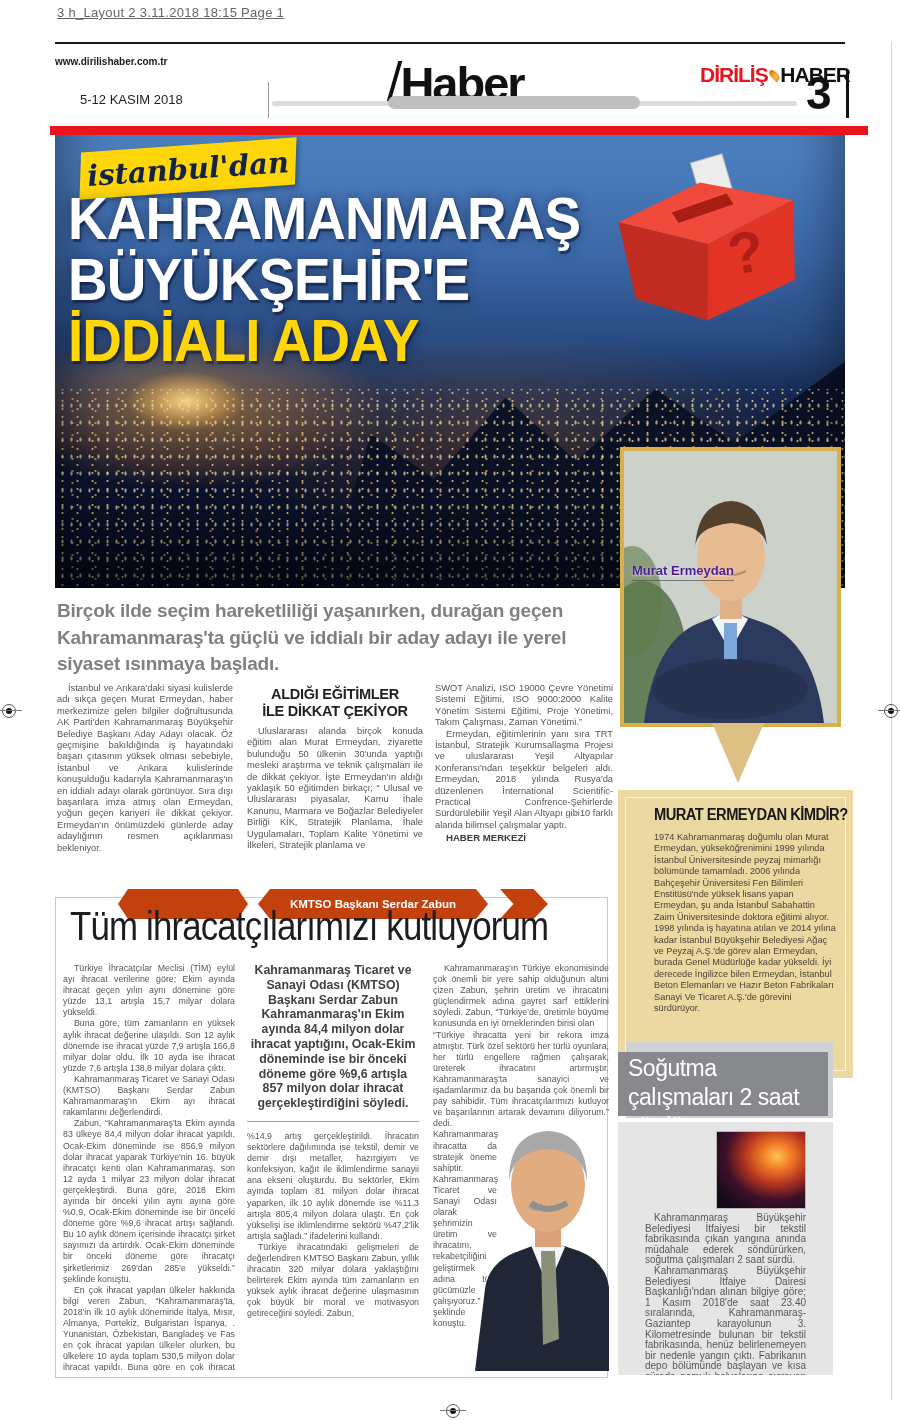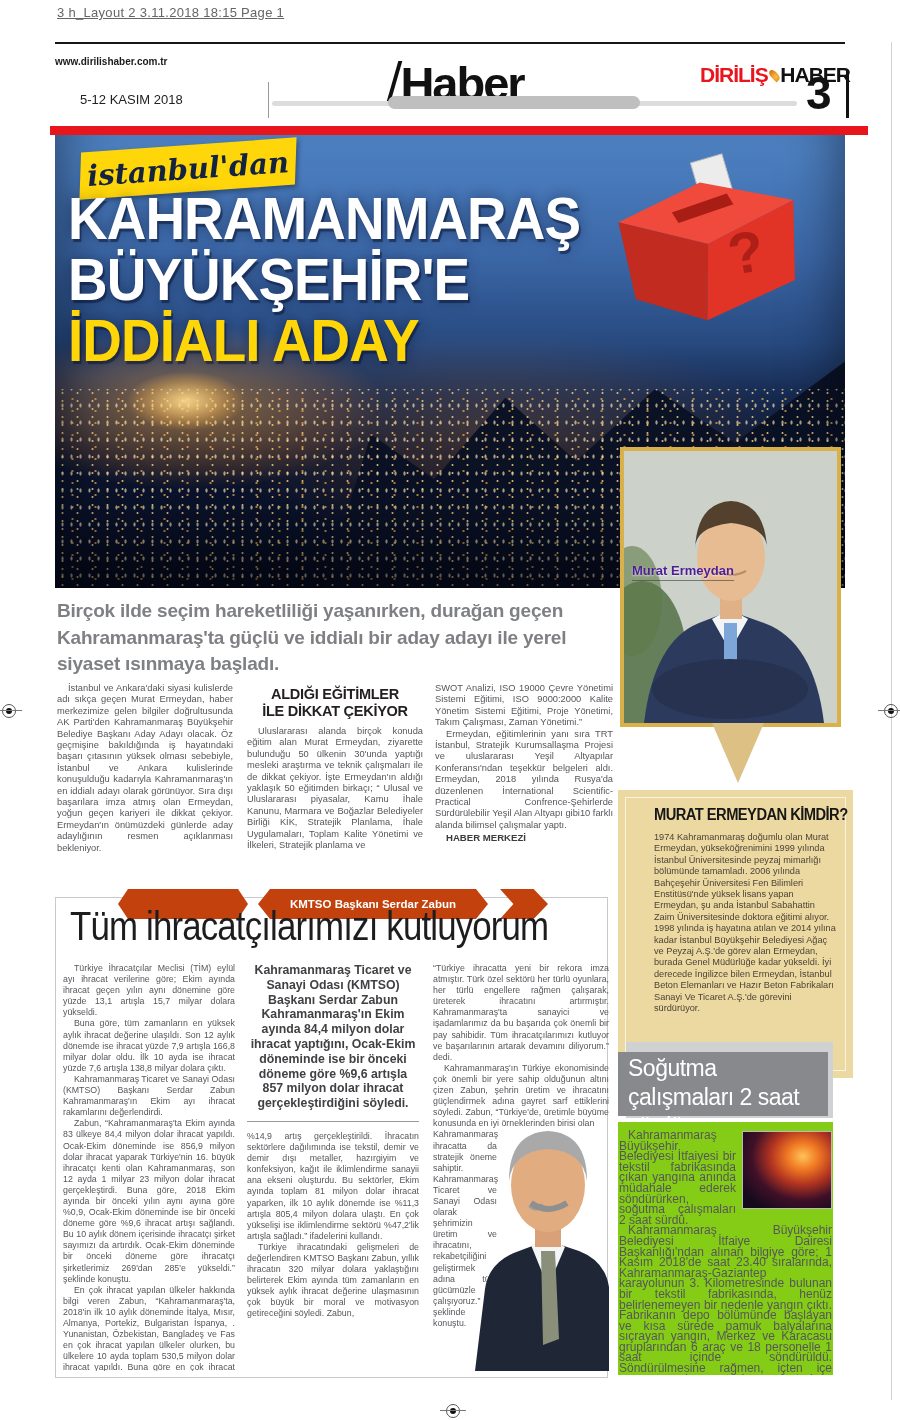--- a/index.html
+++ b/index.html
@@ -80,22 +80,22 @@
   
   .kimdir{left:618px;top:790px;width:215px;height:288px;background:#ecd9a2;overflow:hidden;padding-left:20px;}
   .kimdir::before{content:"";position:absolute;left:7px;top:7px;right:7px;bottom:7px;border:1px solid #fbf3df;}
   .kimdir h3{margin:16px 8px 8px 8px;text-align:center;font-size:16px;letter-spacing:-.6px;color:#161616;
              transform:scaleX(.92);white-space:nowrap;font-weight:800;}
   .kimdir .kbody{margin:0 16px;font-size:9.2px;line-height:11.4px;color:#4c4336;}
   
   .fire-lightbox{left:626px;top:1042px;width:207px;height:76px;background:#cfd1d3;}
   .fire-title{left:618px;top:1052px;width:200px;height:62px;background:#87898c;color:#fff;
               font-size:23px;line-height:29px;padding:2px 0 0 10px;letter-spacing:-.5px;}
-  .fire-body{left:618px;top:1122px;width:215px;height:253px;background:#84cc16;padding:8px 1px;box-sizing:border-box;
-             font-size:12px;line-height:10.6px;text-align:justify;color:#56575a;overflow:hidden;}
+  .fire-body{left:618px;top:1122px;width:215px;height:253px;background:#e5e5e5;padding:8px 27px;box-sizing:border-box;
+             font-size:10px;line-height:10.6px;text-align:justify;color:#56575a;overflow:hidden;}
   .fire-body p{margin:0;text-indent:9px;}
   .firephoto{float:right;width:88px;height:76px;margin:1px 0 4px 6px;border:1px solid #b9b9b9;
              background:radial-gradient(ellipse at 68% 32%, #ffc357 0%, #f07a24 18%, #b33420 38%, rgba(70,16,40,.85) 60%, #150a1c 85%),
                         linear-gradient(120deg,#241430 0%, #180b20 100%);}
   
   .kbox{left:55px;top:897px;width:553px;height:481px;border:1px solid #c9c9c9;box-sizing:border-box;}
   .ribbon{left:168px;top:889px;width:340px;height:18px;}
   .ribbon .piece{position:absolute;top:0;height:30px;background:#c2410c;}
   .ribbon .p1{left:-50px;width:130px;clip-path:polygon(0 50%,10px 0,calc(100% - 10px) 0,100% 50%,calc(100% - 10px) 100%,10px 100%);}
   .ribbon .mid{left:90px;width:230px;clip-path:polygon(0 50%,12px 0,calc(100% - 12px) 0,100% 50%,calc(100% - 12px) 100%,12px 100%);
@@ -235,22 +235,22 @@
 </div>
 
 <div class="abs bodytext kcol kc2" data-interactable="false">
   <p class="pullquote" data-interactable="false">Kahramanmaraş Ticaret ve Sanayi Odası (KMTSO) Başkanı Serdar Zabun Kahramanmaraş'ın Ekim ayında 84,4 milyon dolar ihracat yaptığını, Ocak-Ekim döneminde ise bir önceki döneme göre %9,6 artışla 857 milyon dolar ihracat gerçekleştirdiğini söyledi.</p>
   <hr class="pqrule" data-interactable="false">
   <p data-interactable="false" style="text-indent:0;">%14,9 artış gerçekleştirildi. İhracatın sektörlere dağılımında ise tekstil, demir ve demir dışı metaller, hazırgiyim ve konfeksiyon, kağıt ile iklimlendirme sanayii ana ekseni oluşturdu. Bu sektörler, Ekim ayında toplam 81 milyon dolar ihracat yaparken, ilk 10 aylık dönemde ise %11,3 artışla 805,4 milyon dolara ulaştı. En çok yükselişi ise iklimlendirme sektörü %47,2'lik artışla sağladı.”  ifadelerini kullandı.</p>
   <p data-interactable="false">Türkiye ihracatındaki gelişmeleri de değerlendiren KMTSO Başkanı Zabun, yıllık ihracatın 320 milyar dolara yaklaştığını belirterek Ekim ayında tüm zamanların en yüksek aylık ihracat değerine ulaşmasının çok büyük bir moral ve motivasyon getireceğini söyledi. Zabun,</p>
 </div>
 
 <div class="abs bodytext kcol kc3" data-interactable="false">
+  <p data-interactable="false">Kahramanmaraş'ın Türkiye ekonomisinde çok önemli bir yere sahip olduğunun altını çizen Zabun, şehrin üretim ve ihracatını güçlendirmek adına gayret sarf ettiklerini söyledi. Zabun, “Türkiye'de, üretimle büyüme konusunda en iyi örneklerinden birisi olan</p>
   <p data-interactable="false" style="text-indent:0;">“Türkiye ihracatta yeni bir rekora imza atmıştır. Türk özel sektörü her türlü oyunlara, her türlü engellere rağmen çalışarak, üreterek ihracatını artırmıştır. Kahramanmaraş'ta sanayici ve işadamlarımız da bu başarıda çok önemli bir pay sahibidir. Tüm ihracatçılarımızı kutluyor ve başarılarının artarak devamını diliyorum.” dedi.</p>
-  <p data-interactable="false">Kahramanmaraş'ın Türkiye ekonomisinde çok önemli bir yere sahip olduğunun altını çizen Zabun, şehrin üretim ve ihracatını güçlendirmek adına gayret sarf ettiklerini söyledi. Zabun, “Türkiye'de, üretimle büyüme konusunda en iyi örneklerinden birisi olan</p>
   <p class="narrow" data-interactable="false" style="text-indent:0;">Kahramanmaraş ihracatta da stratejik öneme sahiptir. Kahramanmaraş Ticaret ve Sanayi Odası olarak şehrimizin üretim ve ihracatını, rekabetçiliğini geliştirmek adına tüm gücümüzle çalışıyoruz.” şeklinde konuştu.</p>
   <div class="zabun" data-interactable="false">
     <svg width="134" height="252" viewBox="0 0 134 252" data-interactable="false">
       <path d="M0 252 L10 170 Q14 142 44 132 L60 126 L86 126 L104 132 Q130 142 134 168 L134 252 Z" fill="#1f2636" data-interactable="false"></path>
       <path d="M56 126 L73 118 L90 128 L73 168 Z" fill="#f4f5f6" data-interactable="false"></path>
       <path d="M66 132 L80 132 L84 220 L68 226 Z" fill="#8a8f7a" data-interactable="false"></path>
       <rect x="60" y="96" width="26" height="32" fill="#d8a178" data-interactable="false"></rect>
       <ellipse cx="73" cy="66" rx="37" ry="47" fill="#e0ac80" data-interactable="false"></ellipse>
       <path d="M34 62 Q34 14 73 12 Q112 14 112 62 Q108 32 73 30 Q38 32 34 62 Z" fill="#a9a9a9" data-interactable="false"></path>
       <path d="M55 86 Q62 92 68 86" stroke="#9c9c9c" stroke-width="5" fill="none" data-interactable="false"></path>

